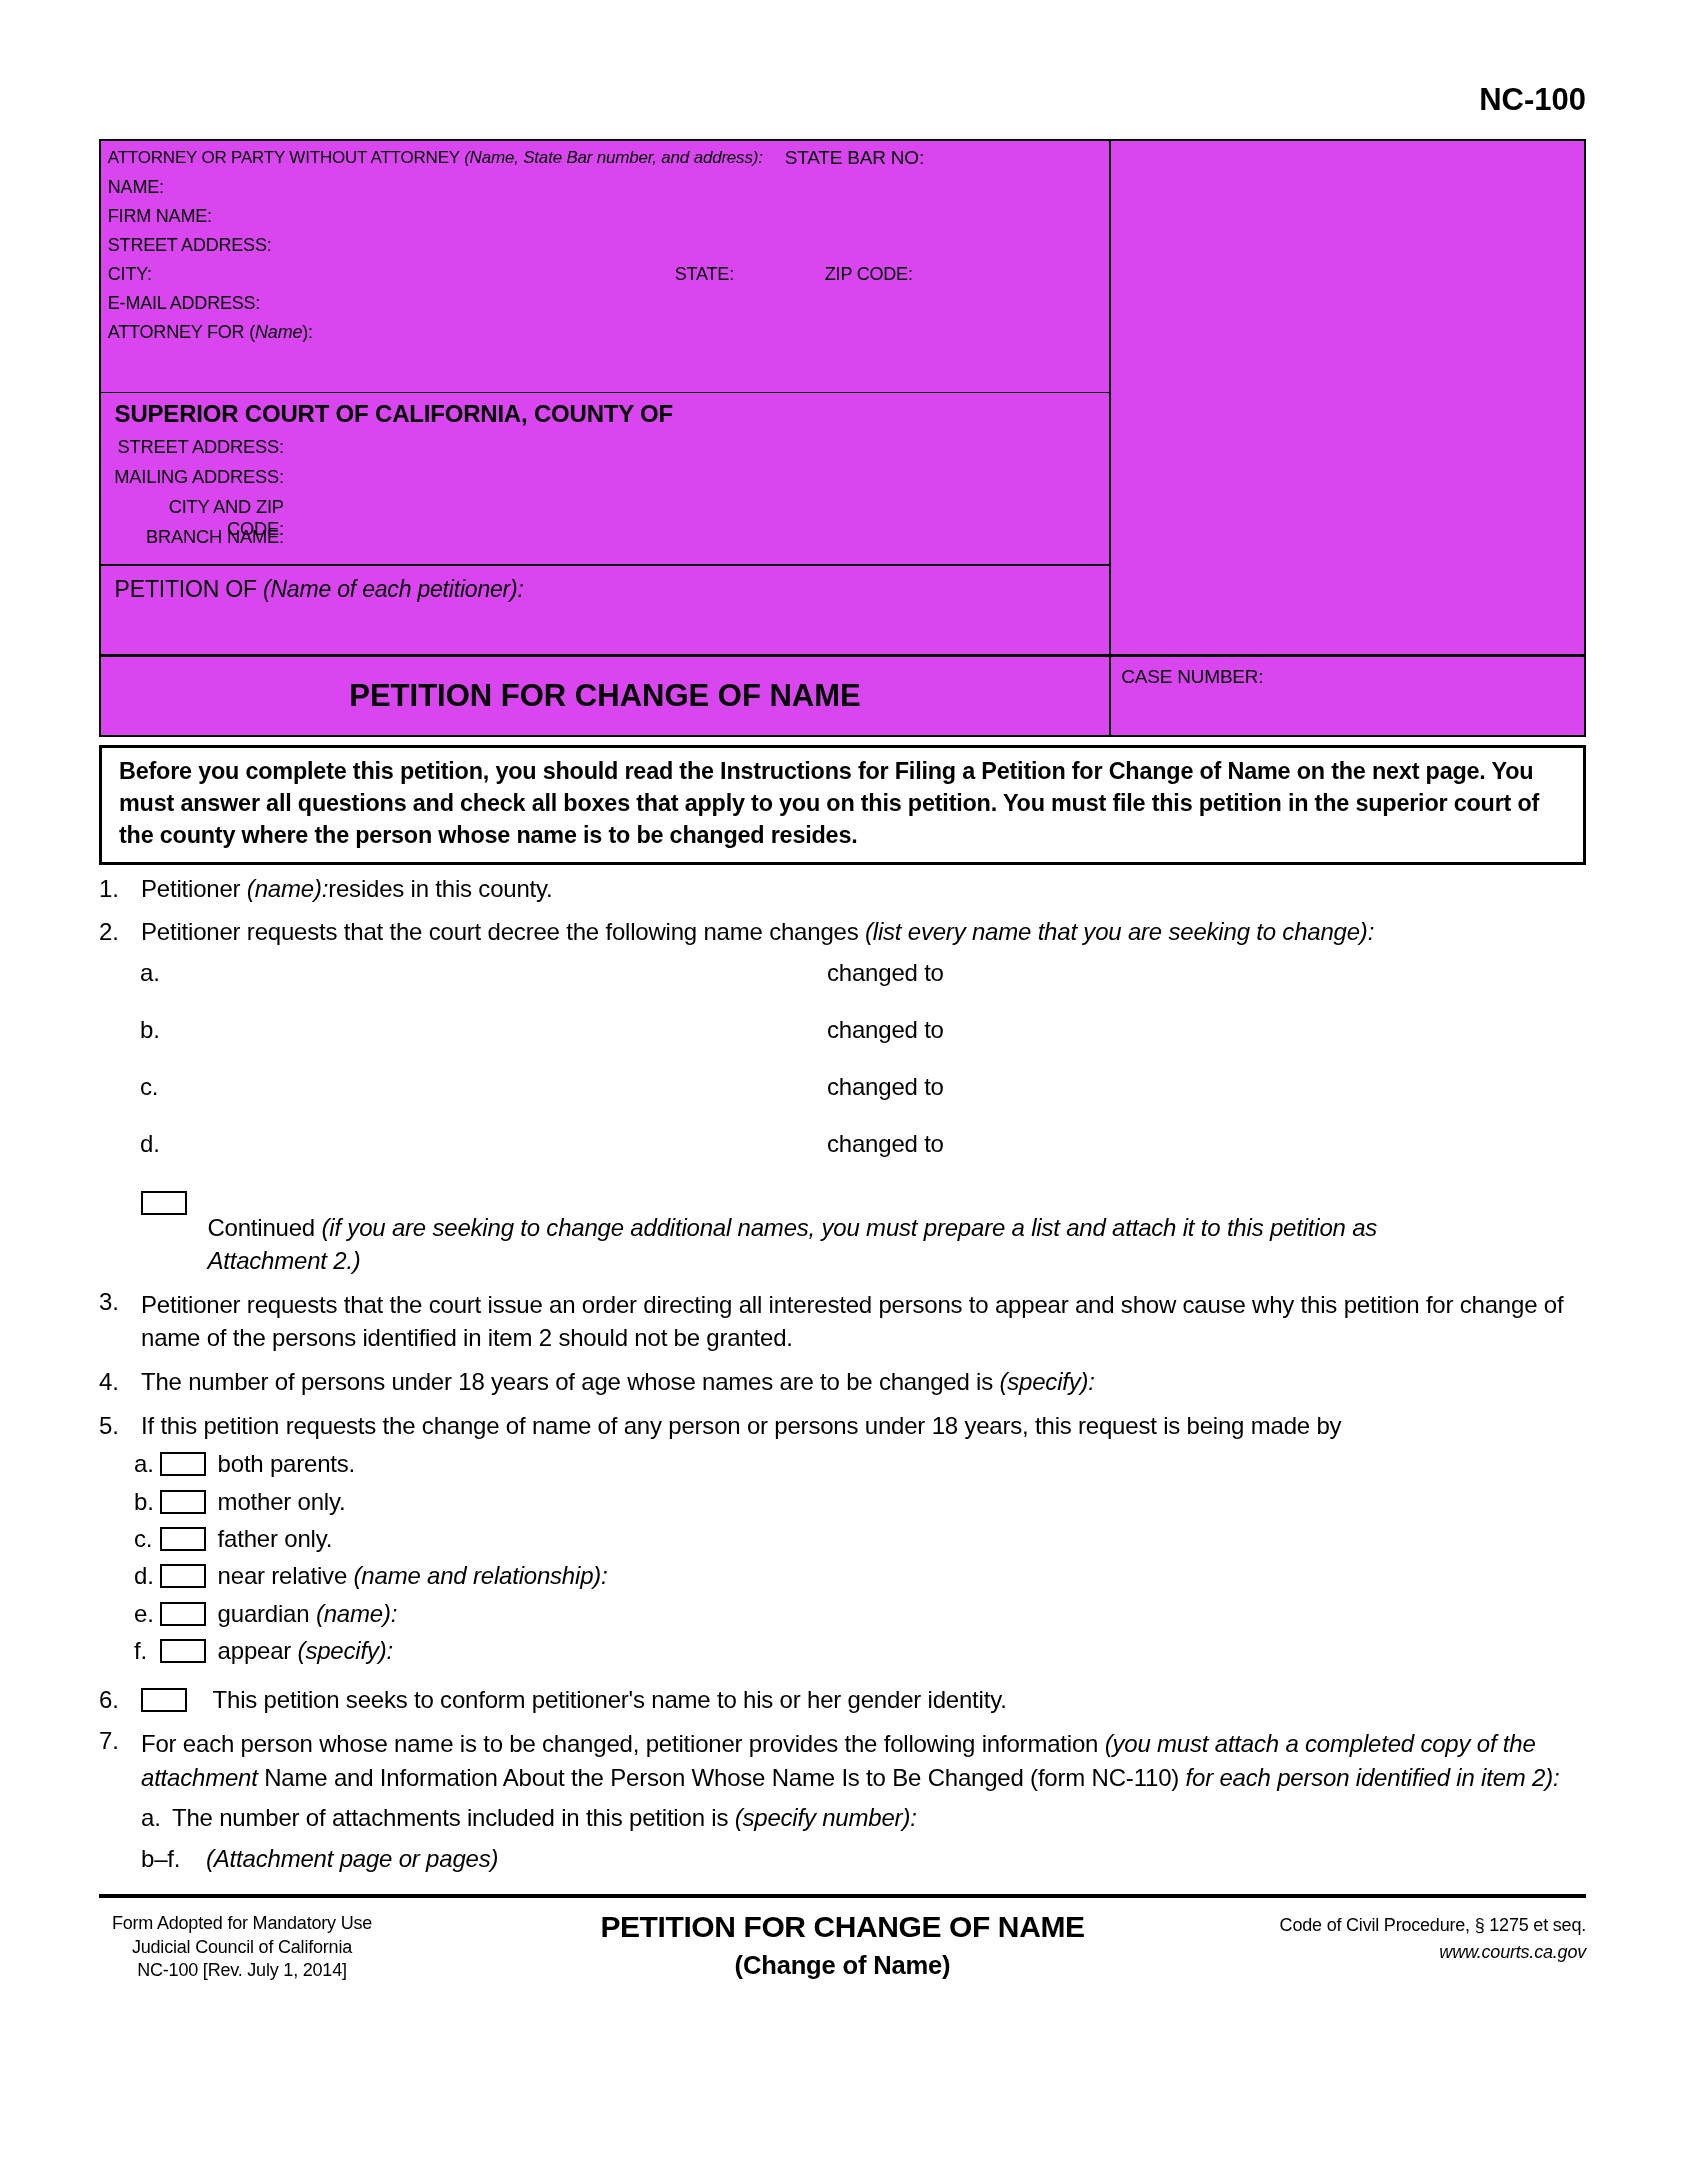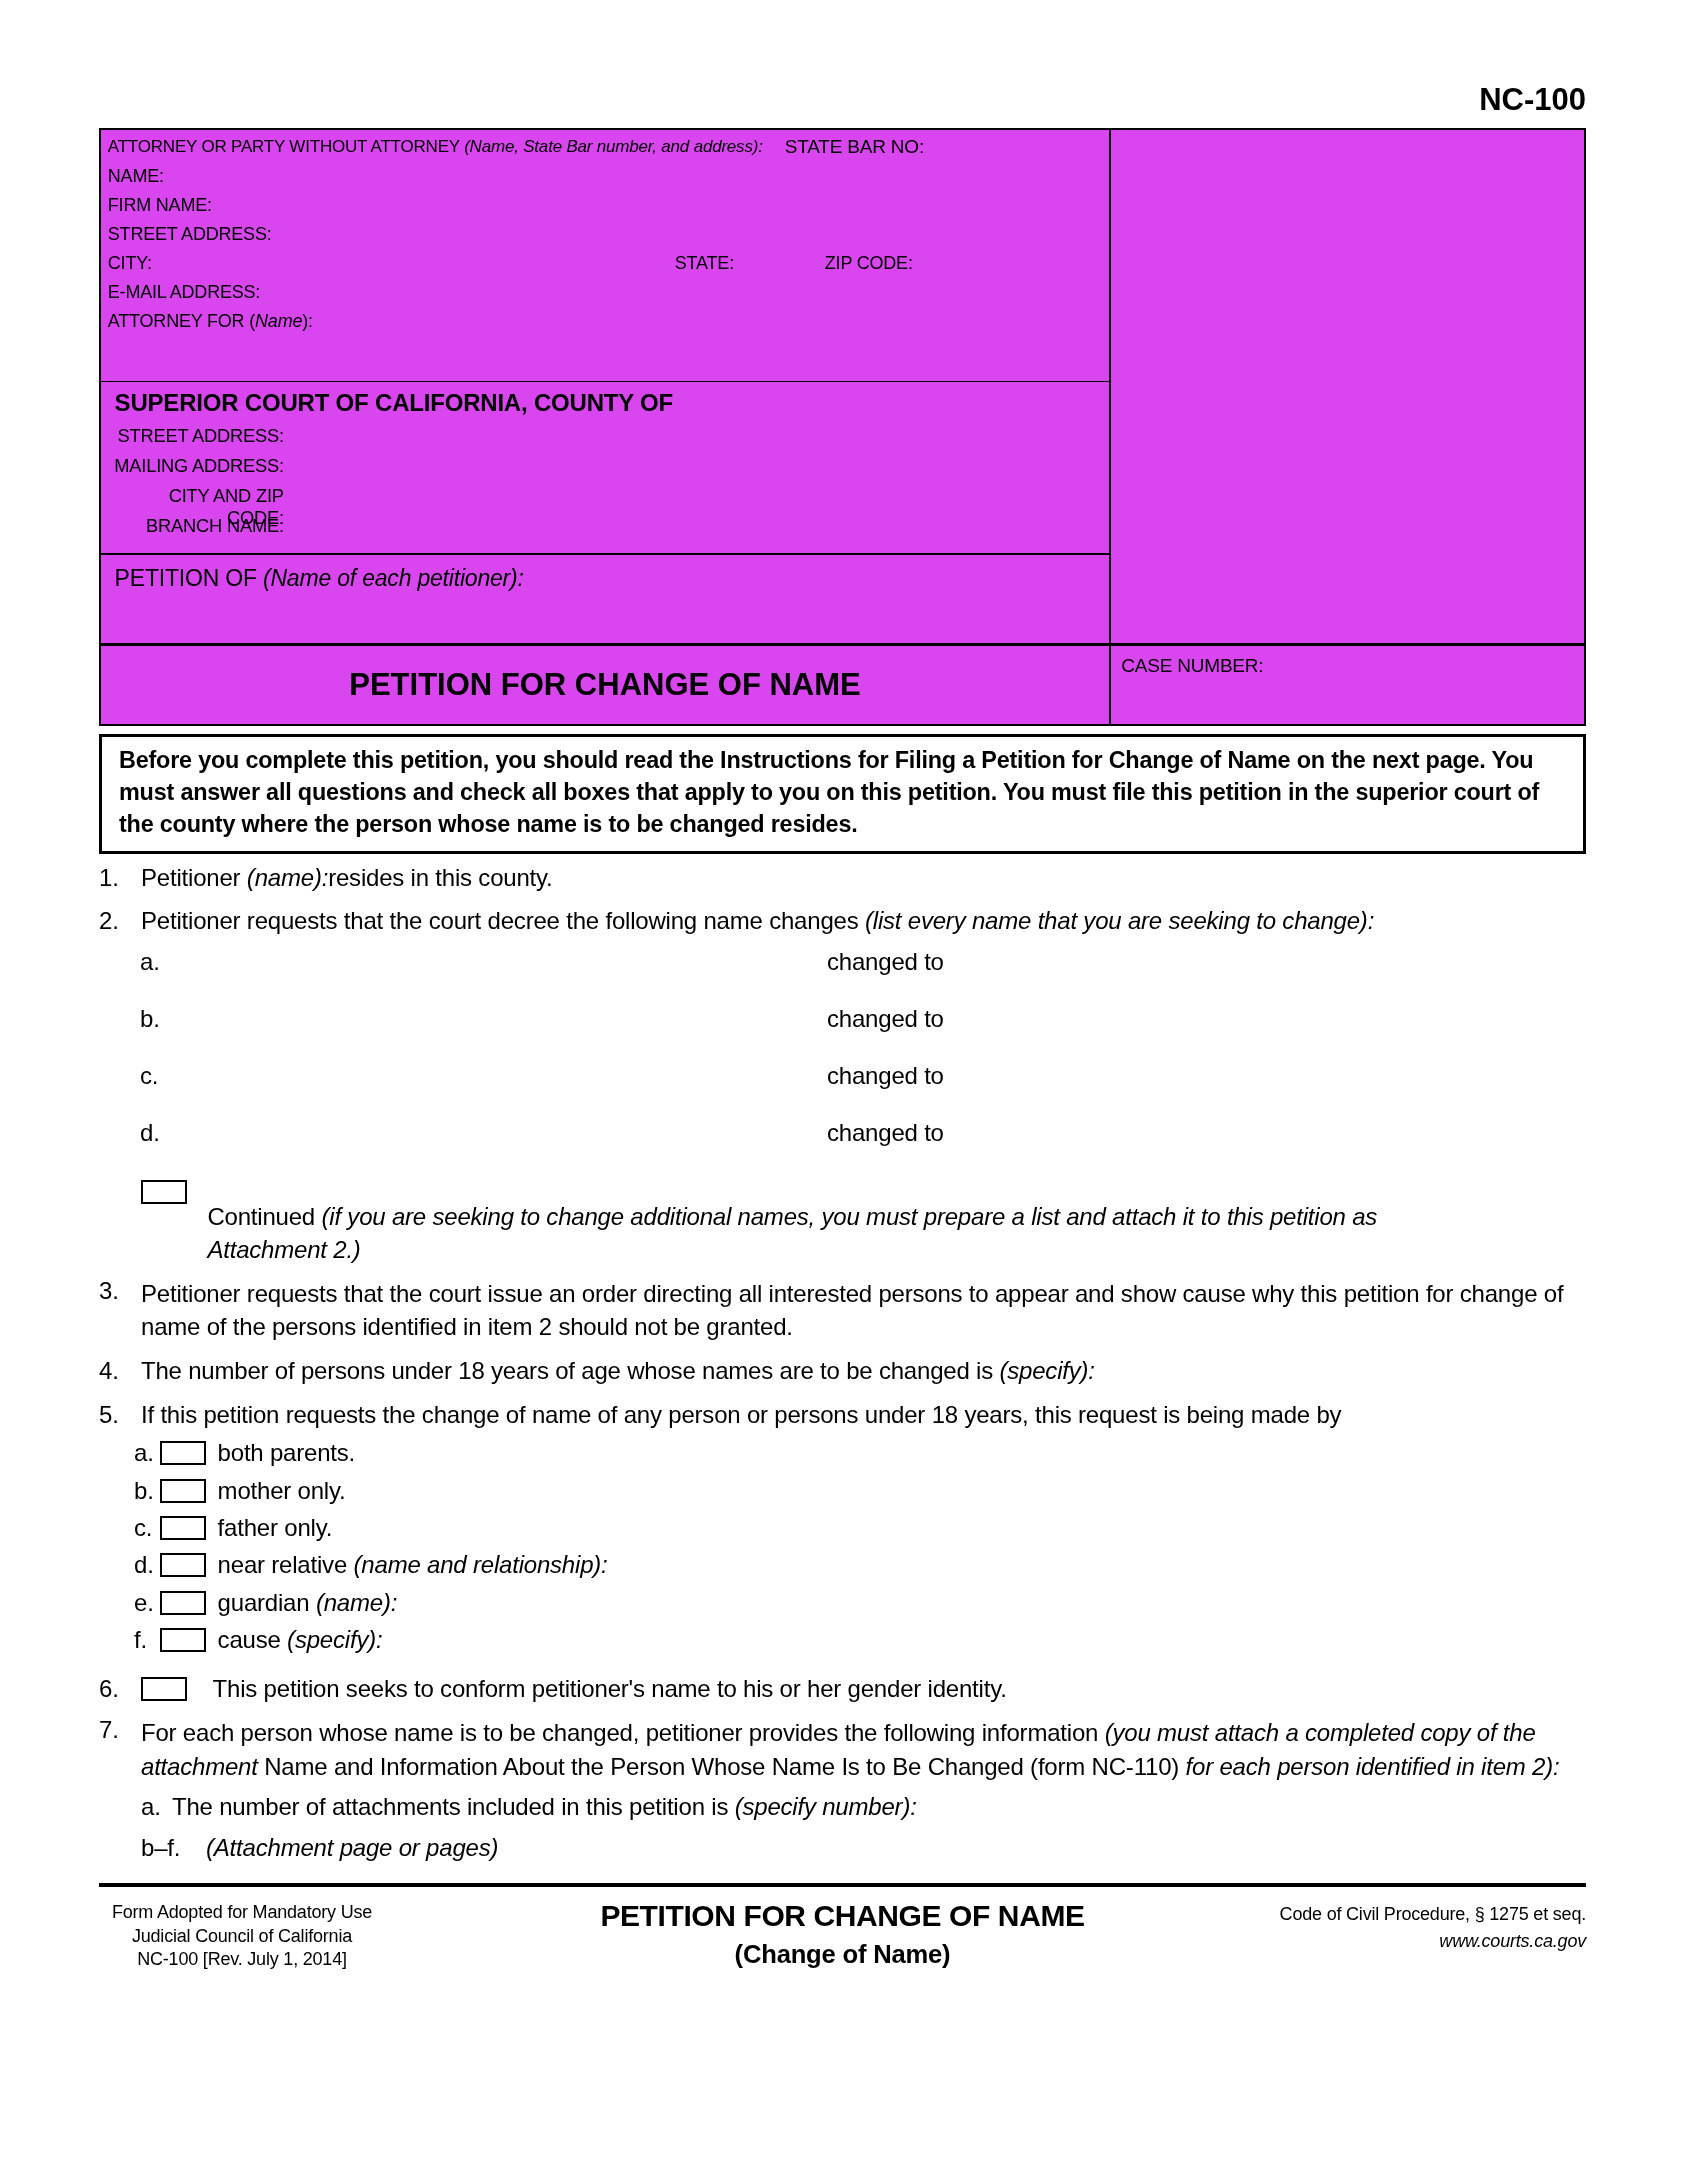--- a/index.html
+++ b/index.html
@@ -4,21 +4,21 @@
 <style>
   * { margin:0; padding:0; box-sizing:border-box; }
   html,body { background:#888; }
   .page {
     position:relative; width:1685px; height:2181px; background:#ffffff;
     margin:0 auto; font-family:"Liberation Sans","DejaVu Sans",sans-serif;
     color:#000; letter-spacing:-0.2px;
   }
   .content { position:absolute; left:99px; top:82px; width:1487px; }
 
-  .form-code { text-align:right; font-size:31px; font-weight:bold; letter-spacing:0; margin-bottom:10px; }
+  .form-code { text-align:right; font-size:31px; font-weight:bold; letter-spacing:0; margin-bottom:21px; }
 
   
   .header-table { display:grid; grid-template-columns:1008px 1fr; grid-template-rows:251px 172px 90px 81px; border:2.1px solid #000; }
   .cell { background:#d946ef; }
   .cell-attorney { grid-column:1; grid-row:1; padding:6.8px 6.8px 0 6.8px; }
   .cell-blank    { grid-column:2; grid-row:1 / span 3; border-left:2.1px solid #000; }
   .cell-court    { grid-column:1; grid-row:2; border-top:1.7px solid #000; padding:5.1px 6.8px 0 6.8px; }
   .cell-petition { grid-column:1; grid-row:3; border-top:2.6px solid #000; padding:10.2px 6.8px 0 13.6px; font-size:23px; }
   .cell-title    { grid-column:1; grid-row:4; border-top:3.4px solid #000; display:flex; align-items:center; justify-content:center; }
   .cell-case     { grid-column:2; grid-row:4; border-top:3.4px solid #000; border-left:2.1px solid #000; padding:8.5px 10.2px; font-size:19px; }
@@ -245,21 +245,21 @@
         <span><span>near relative </span><span class="it">(name and relationship):</span></span>
       </div>
       <div class="option-row">
         <span class="opt-letter">e.</span>
         <span class="checkbox"></span>
         <span><span>guardian </span><span class="it">(name):</span></span>
       </div>
       <div class="option-row">
         <span class="opt-letter">f.</span>
         <span class="checkbox"></span>
-        <span><span>cause </span><span class="it">(specify):</span></span>
+        <span><span>appear </span><span class="it">(specify):</span></span>
       </div>
     </div>
 
     <div class="item-6">
       <span class="num">6.</span>
       <span class="checkbox"></span>
       <span>This petition seeks to conform petitioner's name to his or her gender identity.</span>
     </div>
 
     <div class="item item-7">

